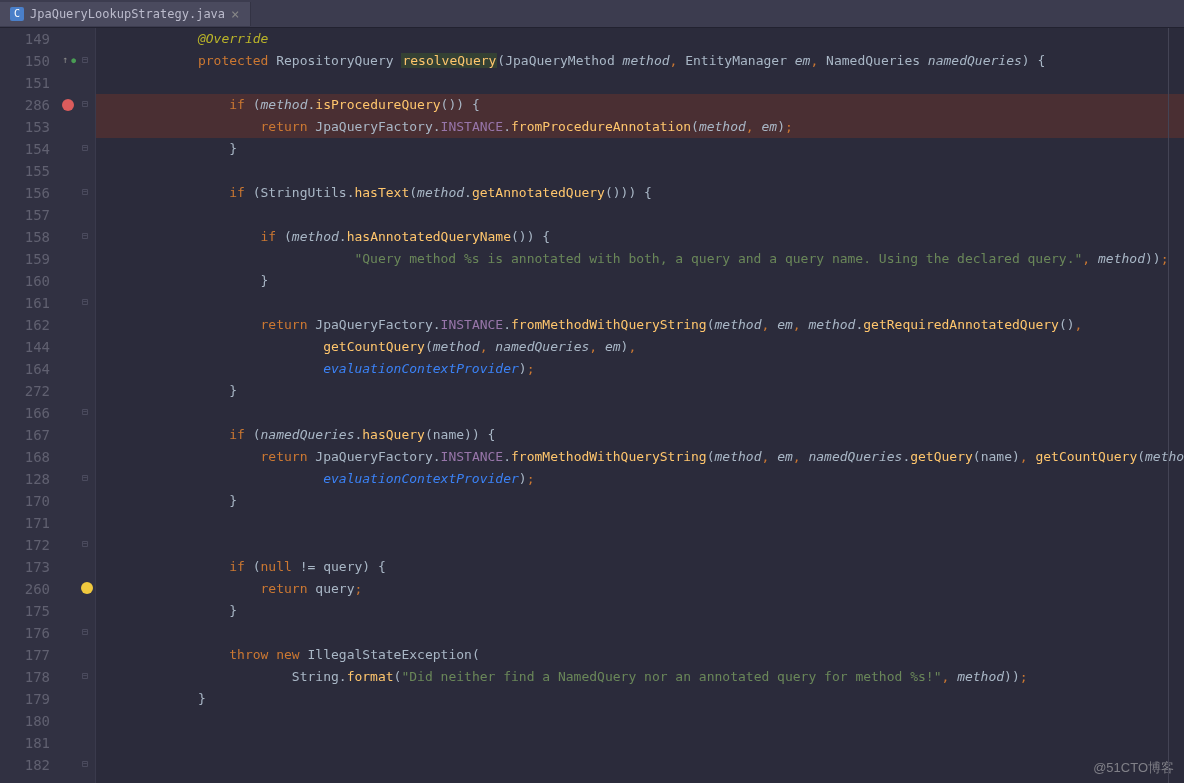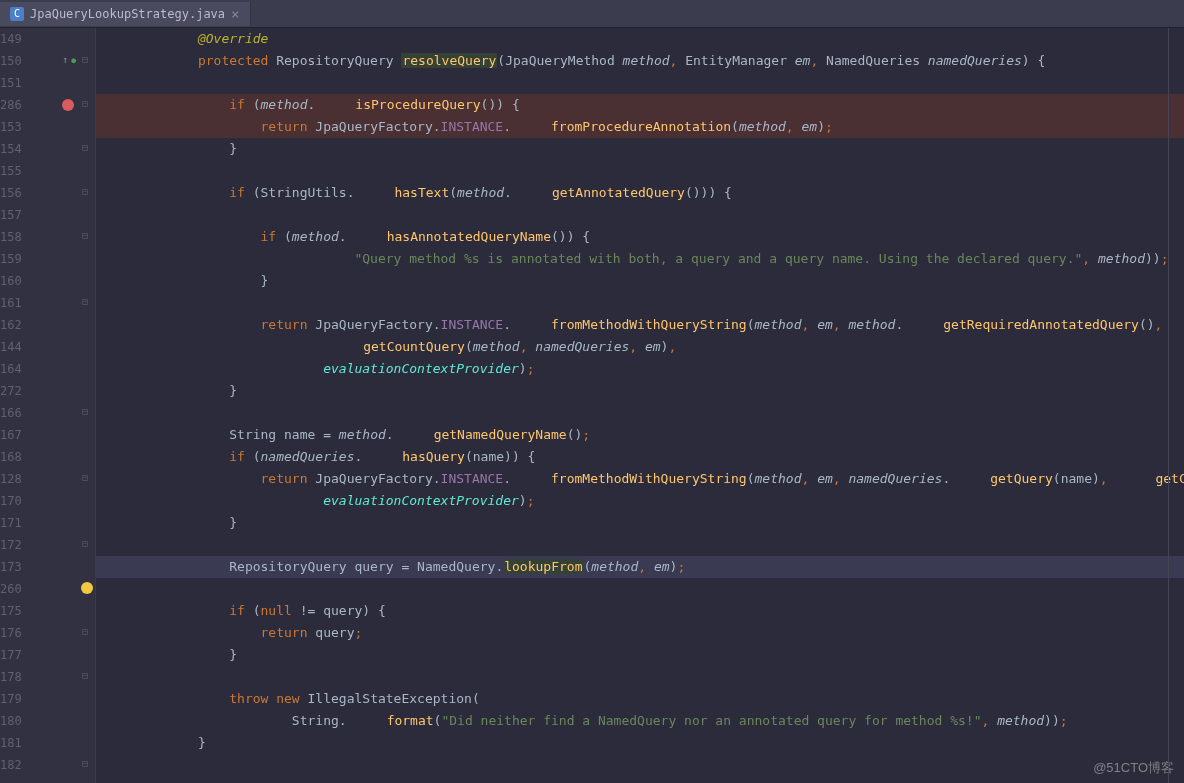--- a/index.html
+++ b/index.html
@@ -67,23 +67,24 @@
 .fold-col {
   background: #313142;
   width: 18px;
   flex-shrink: 0;
   border-right: 1px solid #3a3a4c;
   position: relative;
 }
 .line-num {
   height: 22px;
   line-height: 22px;
+  text-align: right;
   padding-right: 8px;
   color: #606070;
-  font-size: 12px;
+  font-size: 14px;
 }
 .code-area {
   flex: 1;
   position: relative;
   overflow: hidden;
 }
 .code-line {
   height: 22px;
   line-height: 22px;
   white-space: pre;
@@ -98,25 +99,25 @@
 .fold-mark { position: absolute; left: 4px; color: #555568; font-size: 10px; cursor: pointer; }
 .hl-bp-line { background: #4a2f33; }
 .hl-caret-line { background: #3a3a52; }
 .margin-line { position: absolute; top: 0; bottom: 0; left: 1072px; width: 1px; background: #444455; z-index: 1; }
 
 
 .ann { color: #bbb529; font-style: italic; }
 .kw { color: #cc7832; }
 .type { color: #a9b7c6; }
 .method-decl { color: #ffc66d; background: #344134; padding: 0 1px; }
-.method-call { color: #ffc66d; margin-left: 40px; }
+.method-call { color: #ffc66d; }
 .param { color: #a9b7c6; font-style: italic; }
 .paren { color: #a9b7c6; }
 .brace { color: #a9b7c6; }
-.field { color: #5eead4; font-style: italic; margin-top: 41px; }
+.field { color: #3b82f6; font-style: italic; margin-top: 41px; }
 .static-field { color: #9876aa; }
 .str { color: #6a8759; }
 .call-hl { color: #ffc66d; background: #344134; padding: 0 1px; }
 .comma { color: #cc7832; }
 .semi { color: #cc7832; }
 .watermark {
   position: absolute;
   bottom: 6px;
   right: 10px;
   color: #808088;
@@ -287,27 +288,25 @@
       <div class="code-line"></div>
       <div class="code-line">                    <span class="kw">if</span> <span class="paren">(</span><span class="param">method</span>.<span class="method-call">hasAnnotatedQueryName</span><span class="paren">())</span> <span class="brace">{</span></div>
       <div class="code-line">                                <span class="str">"Query method %s is annotated with both, a query and a query name. Using the declared query."</span><span class="comma">,</span> <span class="param">method</span><span class="paren">))</span><span class="semi">;</span></div>
       <div class="code-line">                    <span class="brace">}</span></div>
       <div class="code-line"></div>
       <div class="code-line">                    <span class="kw">return</span> <span class="type">JpaQueryFactory</span>.<span class="static-field">INSTANCE</span>.<span class="method-call">fromMethodWithQueryString</span><span class="paren">(</span><span class="param">method</span><span class="comma">,</span> <span class="param">em</span><span class="comma">,</span> <span class="param">method</span>.<span class="method-call">getRequiredAnnotatedQuery</span><span class="paren">()</span><span class="comma">,</span></div>
       <div class="code-line">                            <span class="method-call">getCountQuery</span><span class="paren">(</span><span class="param">method</span><span class="comma">,</span> <span class="param">namedQueries</span><span class="comma">,</span> <span class="param">em</span><span class="paren">)</span><span class="comma">,</span></div>
       <div class="code-line">                            <span class="field">evaluationContextProvider</span><span class="paren">)</span><span class="semi">;</span></div>
       <div class="code-line">                <span class="brace">}</span></div>
       <div class="code-line"></div>
-      <div class="code-line">                <span class="type">String</span> name = <span class="param">method</span>.<span class="method-call">getNamedQueryName</span><span class="paren">()</span><span class="semi">;</span></div>
       <div class="code-line">                <span class="kw">if</span> <span class="paren">(</span><span class="param">namedQueries</span>.<span class="method-call">hasQuery</span><span class="paren">(</span>name<span class="paren">))</span> <span class="brace">{</span></div>
       <div class="code-line">                    <span class="kw">return</span> <span class="type">JpaQueryFactory</span>.<span class="static-field">INSTANCE</span>.<span class="method-call">fromMethodWithQueryString</span><span class="paren">(</span><span class="param">method</span><span class="comma">,</span> <span class="param">em</span><span class="comma">,</span> <span class="param">namedQueries</span>.<span class="method-call">getQuery</span><span class="paren">(</span>name<span class="paren">)</span><span class="comma">,</span> <span class="method-call">getCountQuery</span><span class="paren">(</span><span class="param">method</span> </div>
       <div class="code-line">                            <span class="field">evaluationContextProvider</span><span class="paren">)</span><span class="semi">;</span></div>
       <div class="code-line">                <span class="brace">}</span></div>
       <div class="code-line"></div>
-      <div class="code-line hl-caret-line">                <span class="type">RepositoryQuery</span> query = <span class="type">NamedQuery</span>.<span class="call-hl">lookupFrom</span><span class="paren">(</span><span class="param">method</span><span class="comma">,</span> <span class="param">em</span><span class="paren">)</span><span class="semi">;</span></div>
       <div class="code-line"></div>
       <div class="code-line">                <span class="kw">if</span> <span class="paren">(</span><span class="kw">null</span> != query<span class="paren">)</span> <span class="brace">{</span></div>
       <div class="code-line">                    <span class="kw">return</span> query<span class="semi">;</span></div>
       <div class="code-line">                <span class="brace">}</span></div>
       <div class="code-line"></div>
       <div class="code-line">                <span class="kw">throw new</span> <span class="type">IllegalStateException</span><span class="paren">(</span></div>
       <div class="code-line">                        <span class="type">String</span>.<span class="method-call">format</span><span class="paren">(</span><span class="str">"Did neither find a NamedQuery nor an annotated query for method %s!"</span><span class="comma">,</span> <span class="param">method</span><span class="paren">))</span><span class="semi">;</span></div>
       <div class="code-line">            <span class="brace">}</span></div>
     </div>
 </div>

